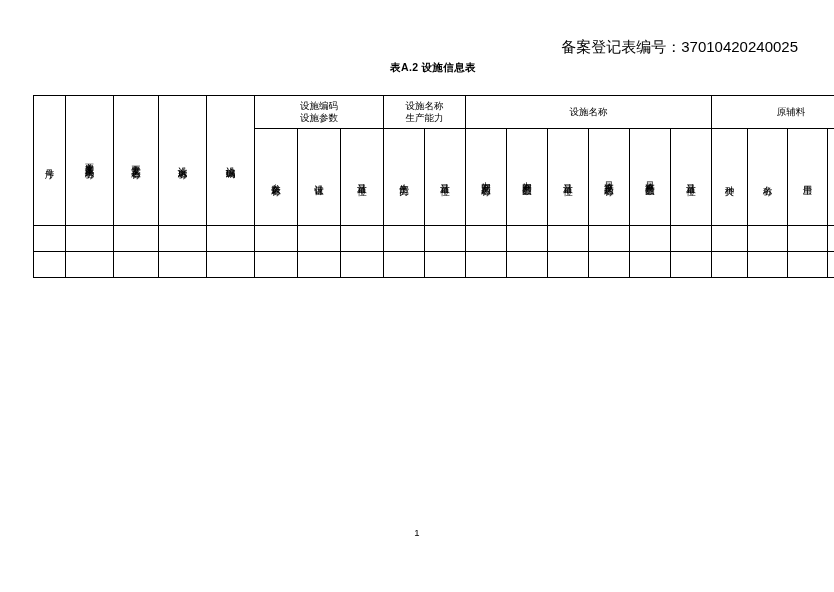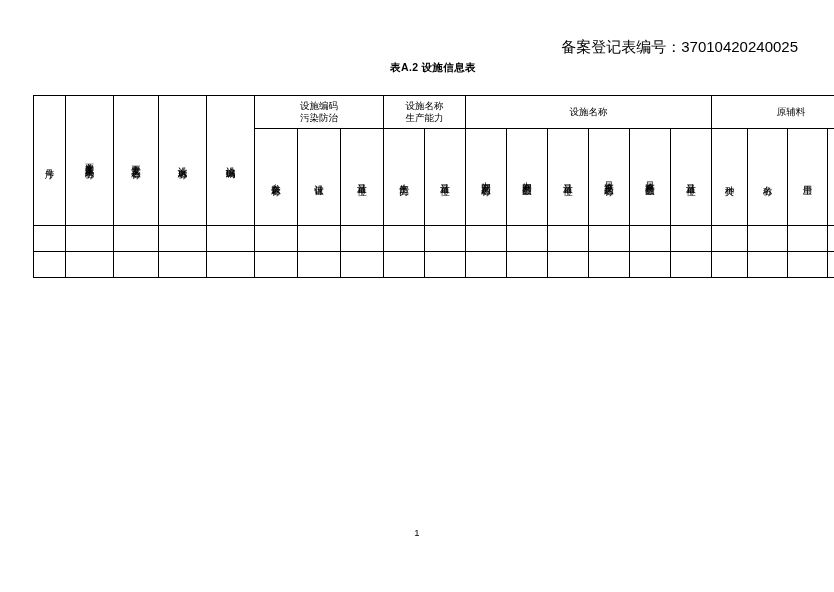--- a/index.html
+++ b/index.html
@@ -138,21 +138,21 @@
     </colgroup>
     <tbody>
       <tr>
         <td class="vtext" rowspan="2"><span class="vlabel">序号</span></td>
         <td class="vtext" rowspan="2"><span class="vlabel">主要生产单元名称</span></td>
         <td class="vtext" rowspan="2"><span class="vlabel">主要工艺名称</span></td>
         <td class="vtext" rowspan="2"><span class="vlabel">设施名称</span></td>
         <td class="vtext" rowspan="2"><span class="vlabel">设施编码</span></td>
 
         <td class="grouphead" colspan="3">
-          <span class="ghlabel"><span>设施编码</span><br><span>污染防治</span></span>
+          <span class="ghlabel"><span>设施编码</span><br><span>设施参数</span></span>
         </td>
         <td class="grouphead" colspan="2">
           <span class="ghlabel"><span>设施名称</span><br><span>生产能力</span></span>
         </td>
         <td class="grouphead" colspan="6">
           <span class="ghlabel">设施名称</span>
         </td>
         <td class="grouphead" colspan="4">
           <span class="ghlabel">原辅料</span>
         </td>

